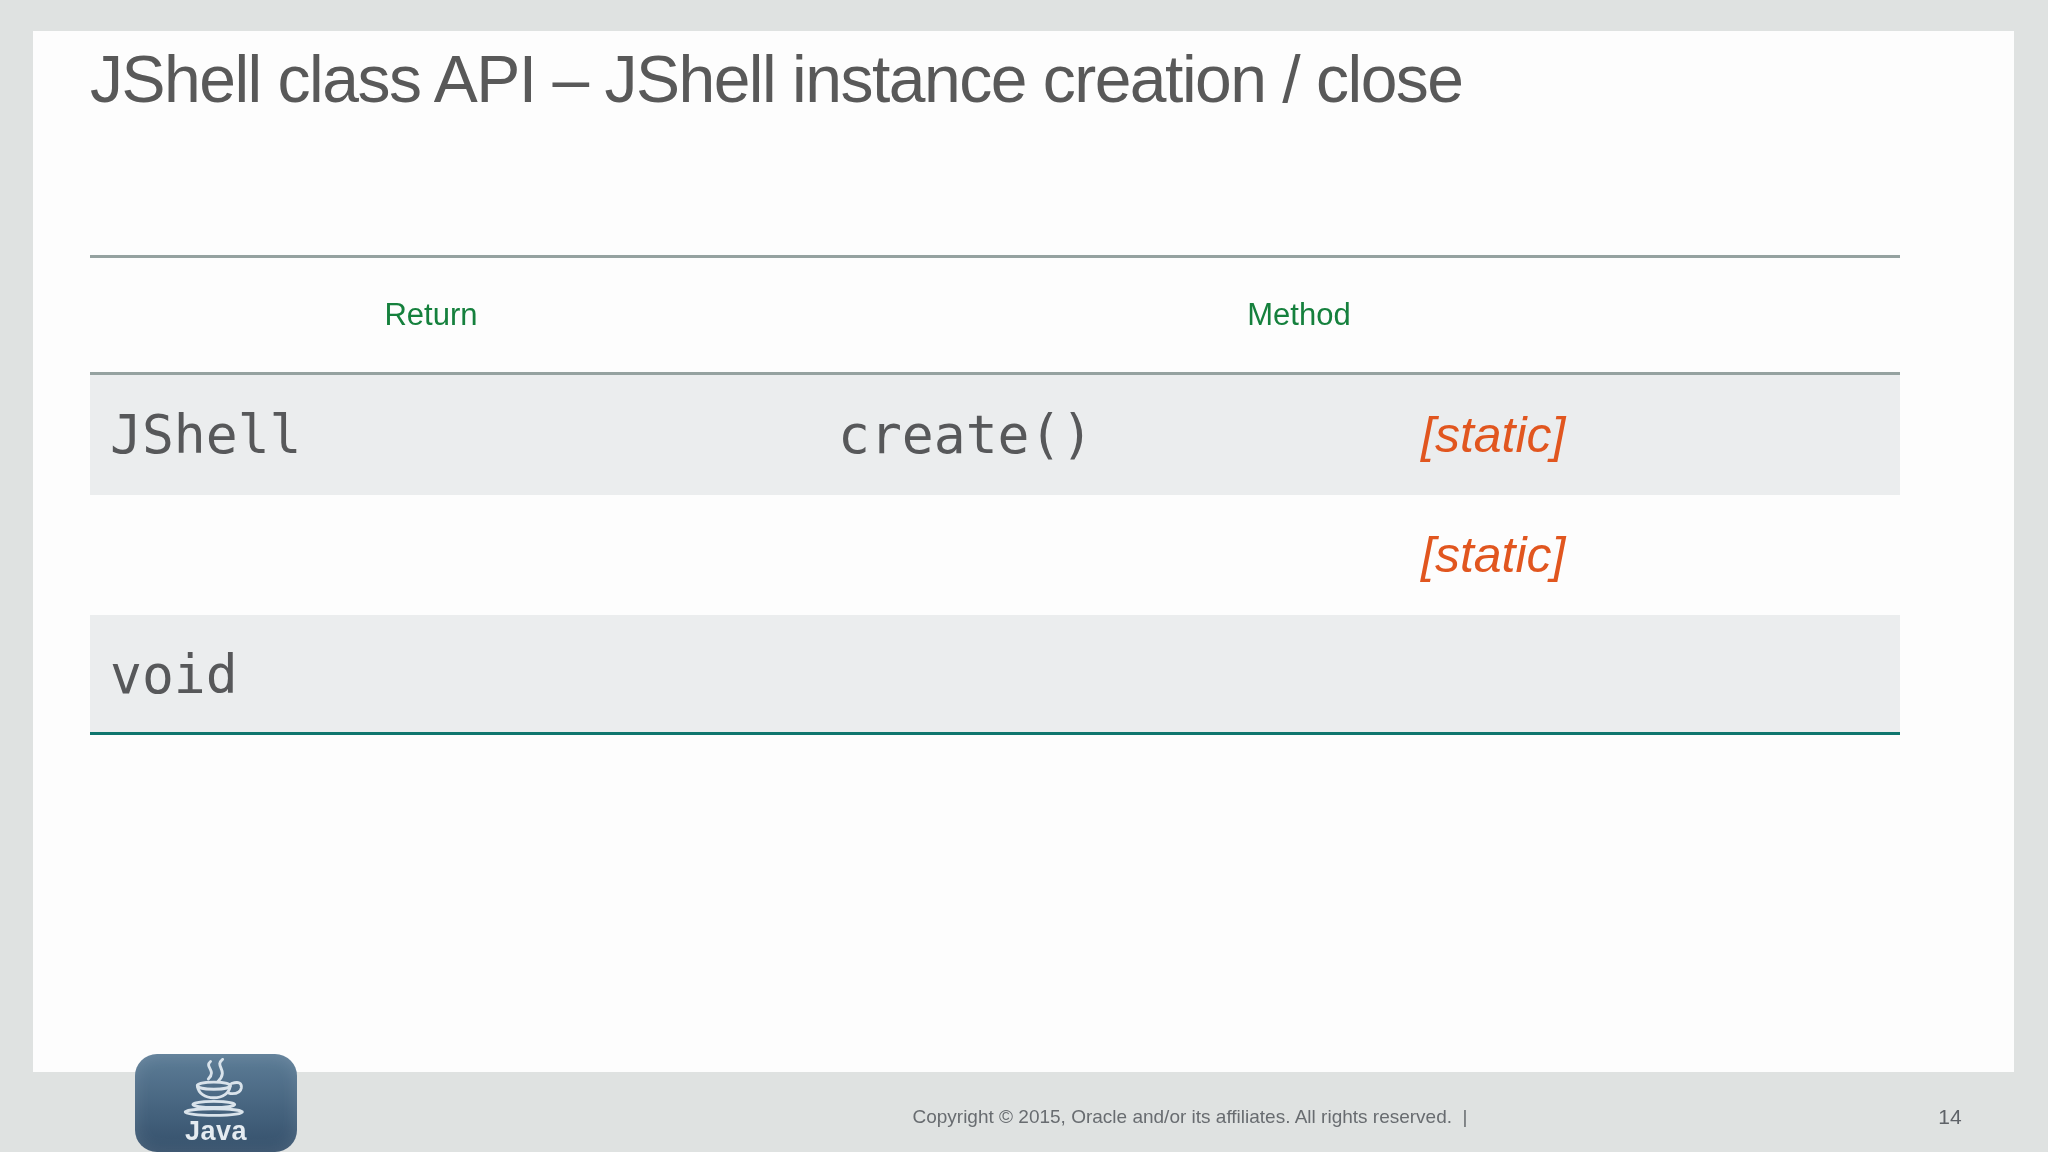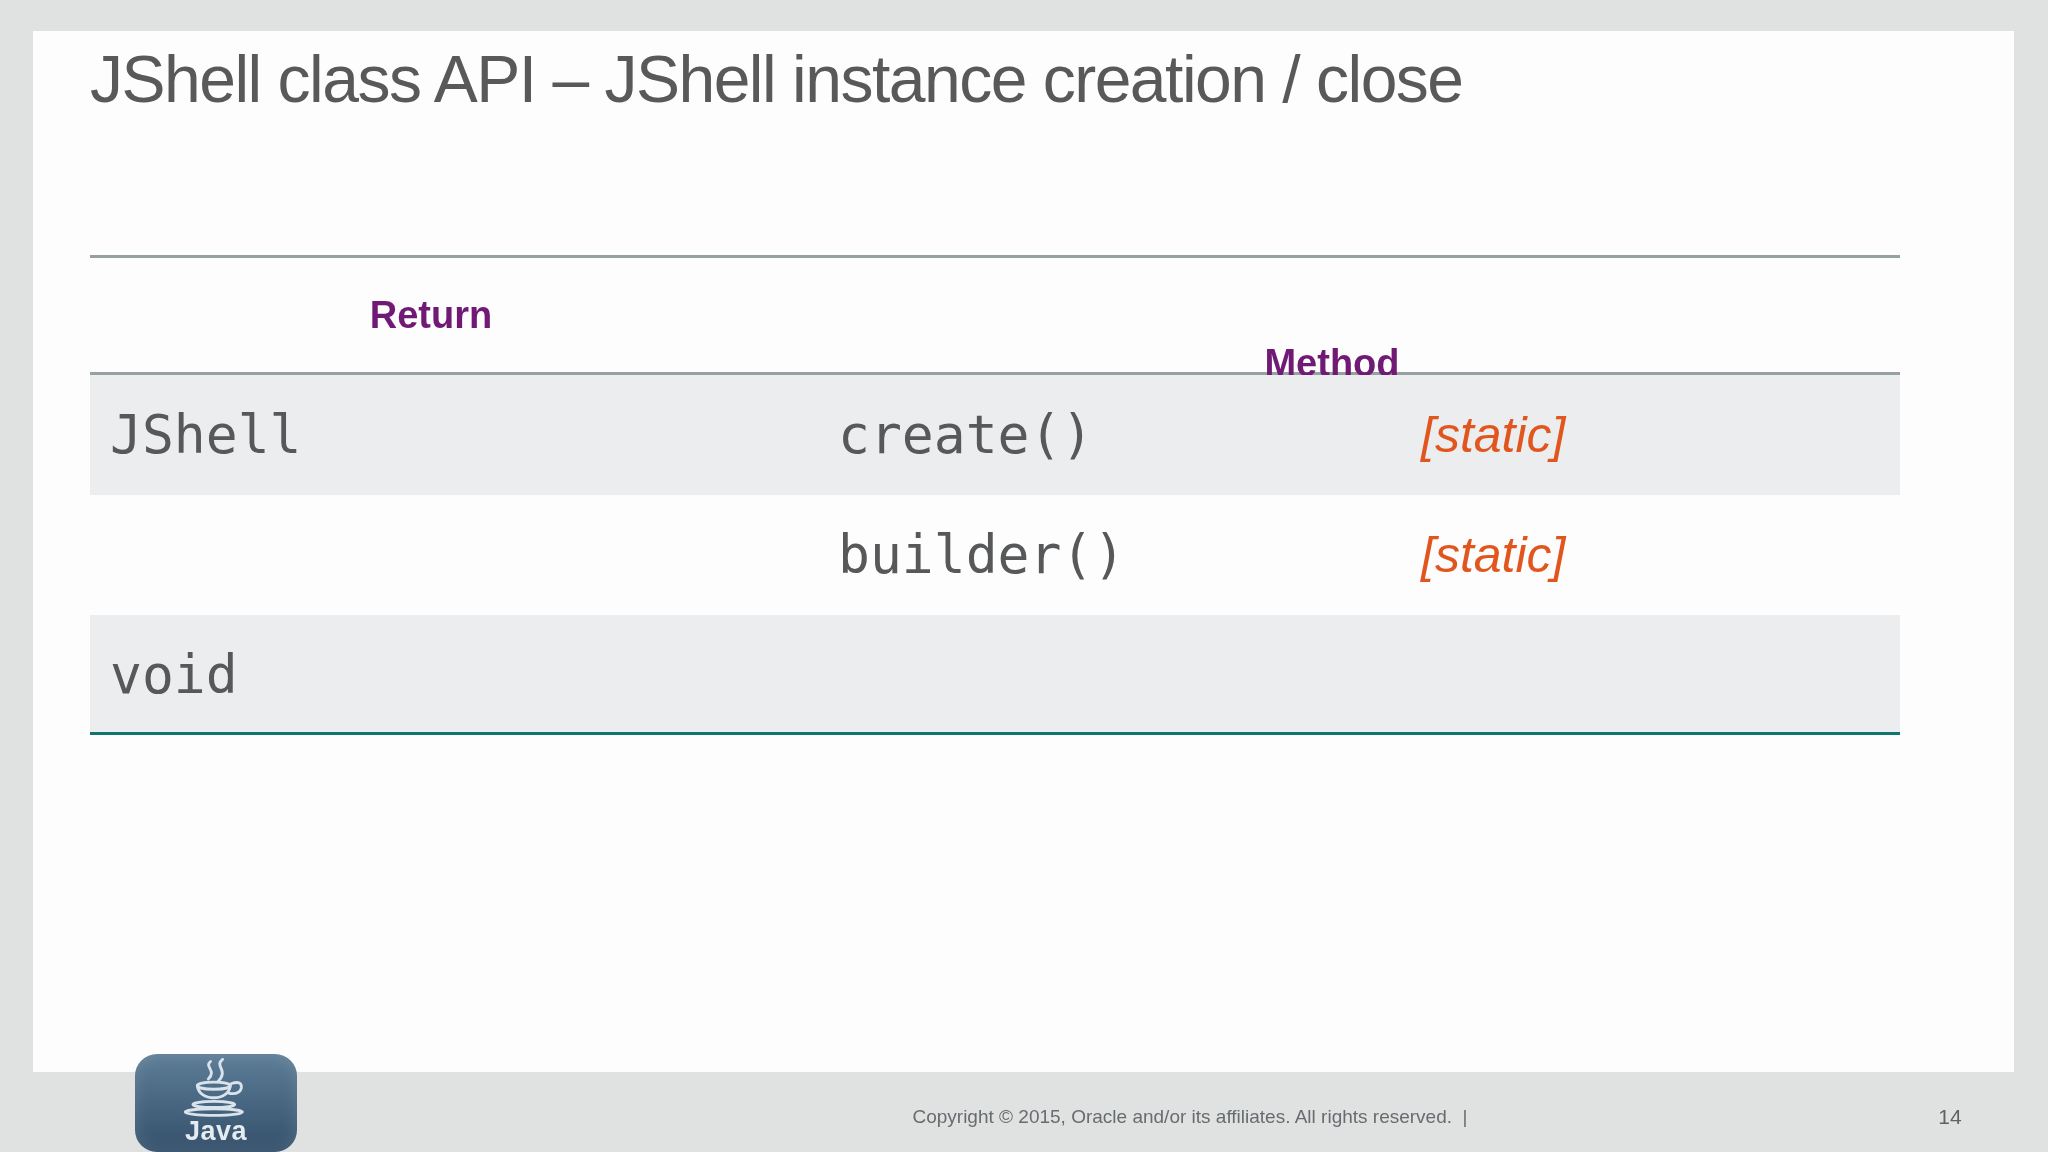--- a/index.html
+++ b/index.html
@@ -47,27 +47,27 @@
     height:120px;
     box-sizing:border-box;
     border-top:3px solid #95a2a0;
     border-bottom:3px solid #95a2a0;
   }
   .th{
     position:absolute;
     top:0;
     line-height:114px;
     transform:translateX(-50%);
-    font-size:38px;
-    font-weight:700;
-    color:#701a75;
+    font-size:31px;
+    font-weight:400;
+    color:#15803d;
     white-space:nowrap;
   }
   .th-return{left:341px;}
-  .th-method{left:1242px;margin-top:48px;}
+  .th-method{left:1209px;}
   .trow{
     position:relative;
     height:120px;
     box-sizing:border-box;
   }
   .trow.shaded{background:#ebedee;}
   .trow.last{border-bottom:3px solid #0f766e;}
   .td{
     position:absolute;
     top:0;
@@ -149,21 +149,20 @@
         <span class="th th-method">Method</span>
       </div>
 
       <div class="trow shaded">
         <span class="td c1 mono">JShell</span>
         <span class="td c2 mono">create()</span>
         <span class="td c3 static-tag">[static]</span>
       </div>
 
       <div class="trow">
-        <span class="td c2 mono">builder()</span>
         <span class="td c3 static-tag">[static]</span>
       </div>
 
       <div class="trow shaded last">
         <span class="td c1 mono">void</span>
         <span class="td c3 static-tag"></span>
       </div>
     </div>
   </div>
 

